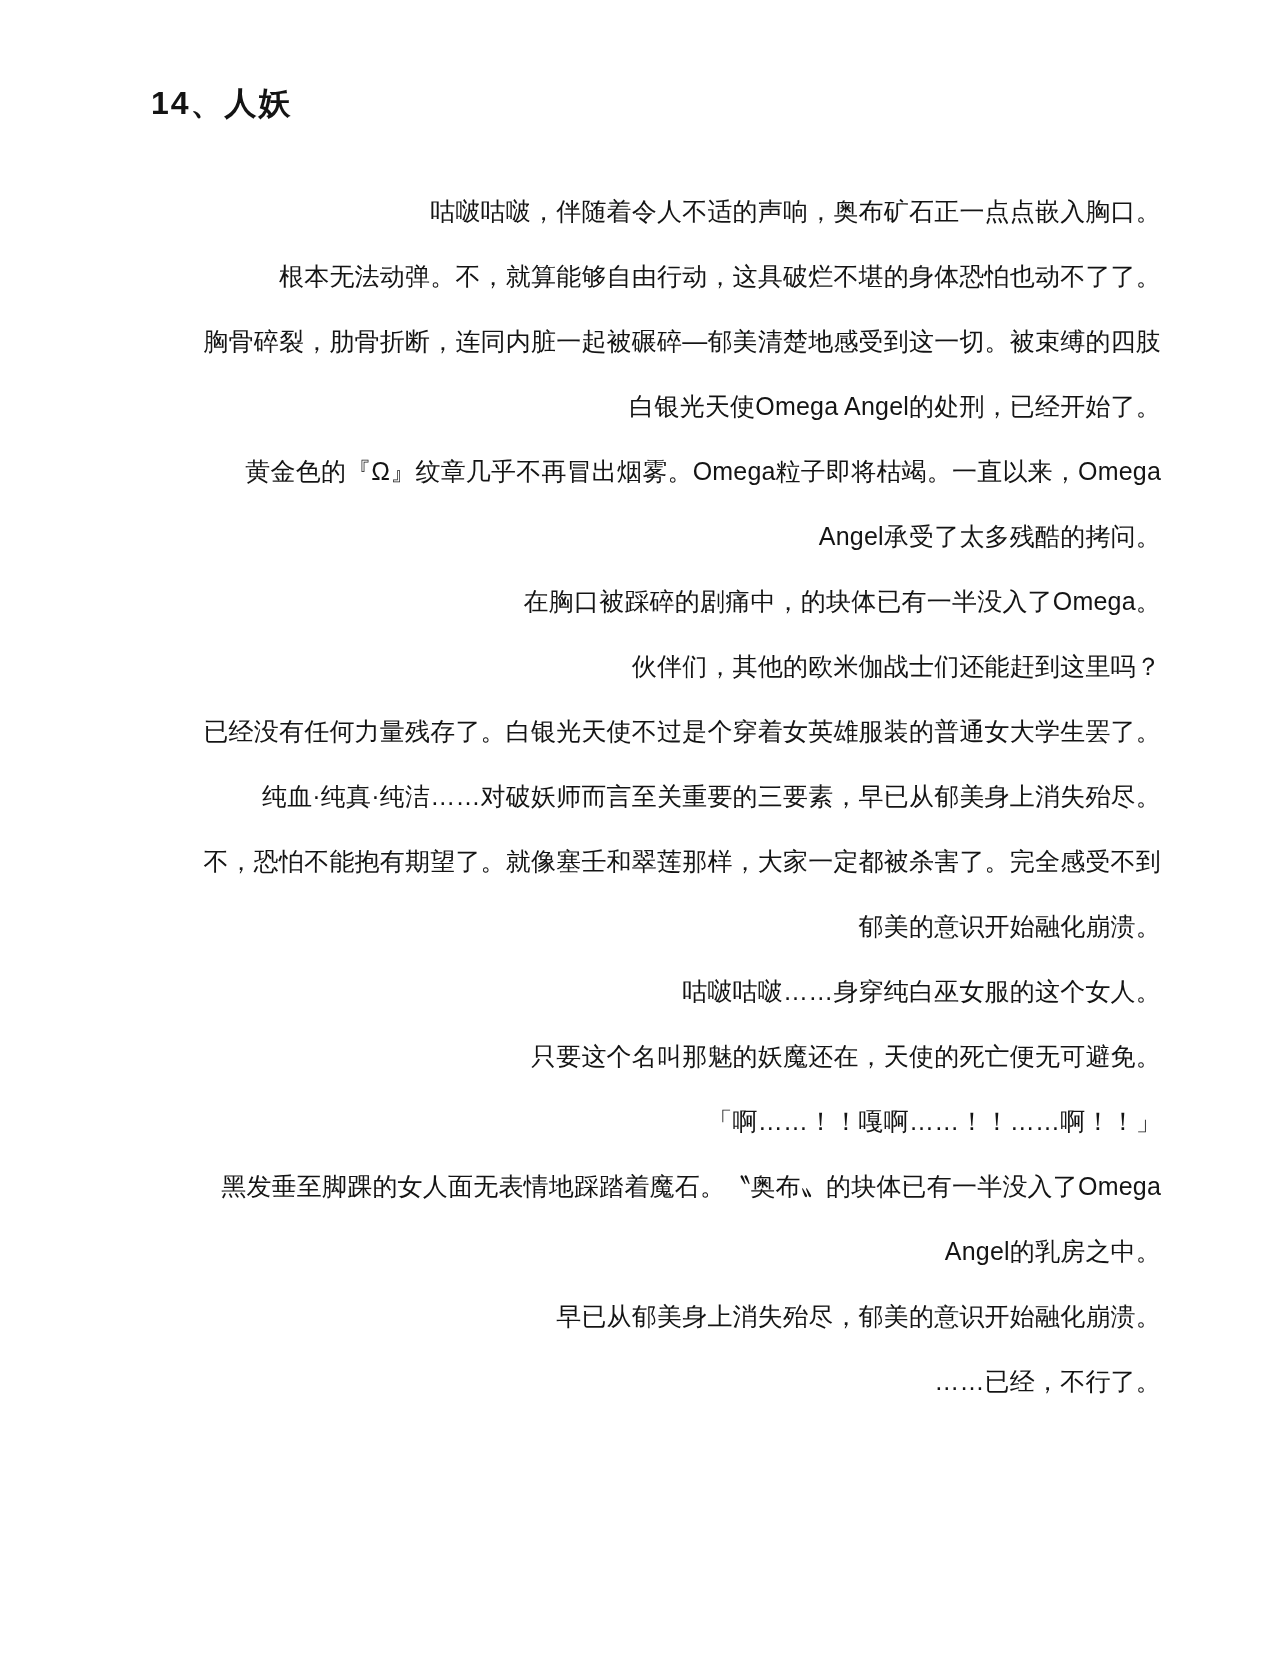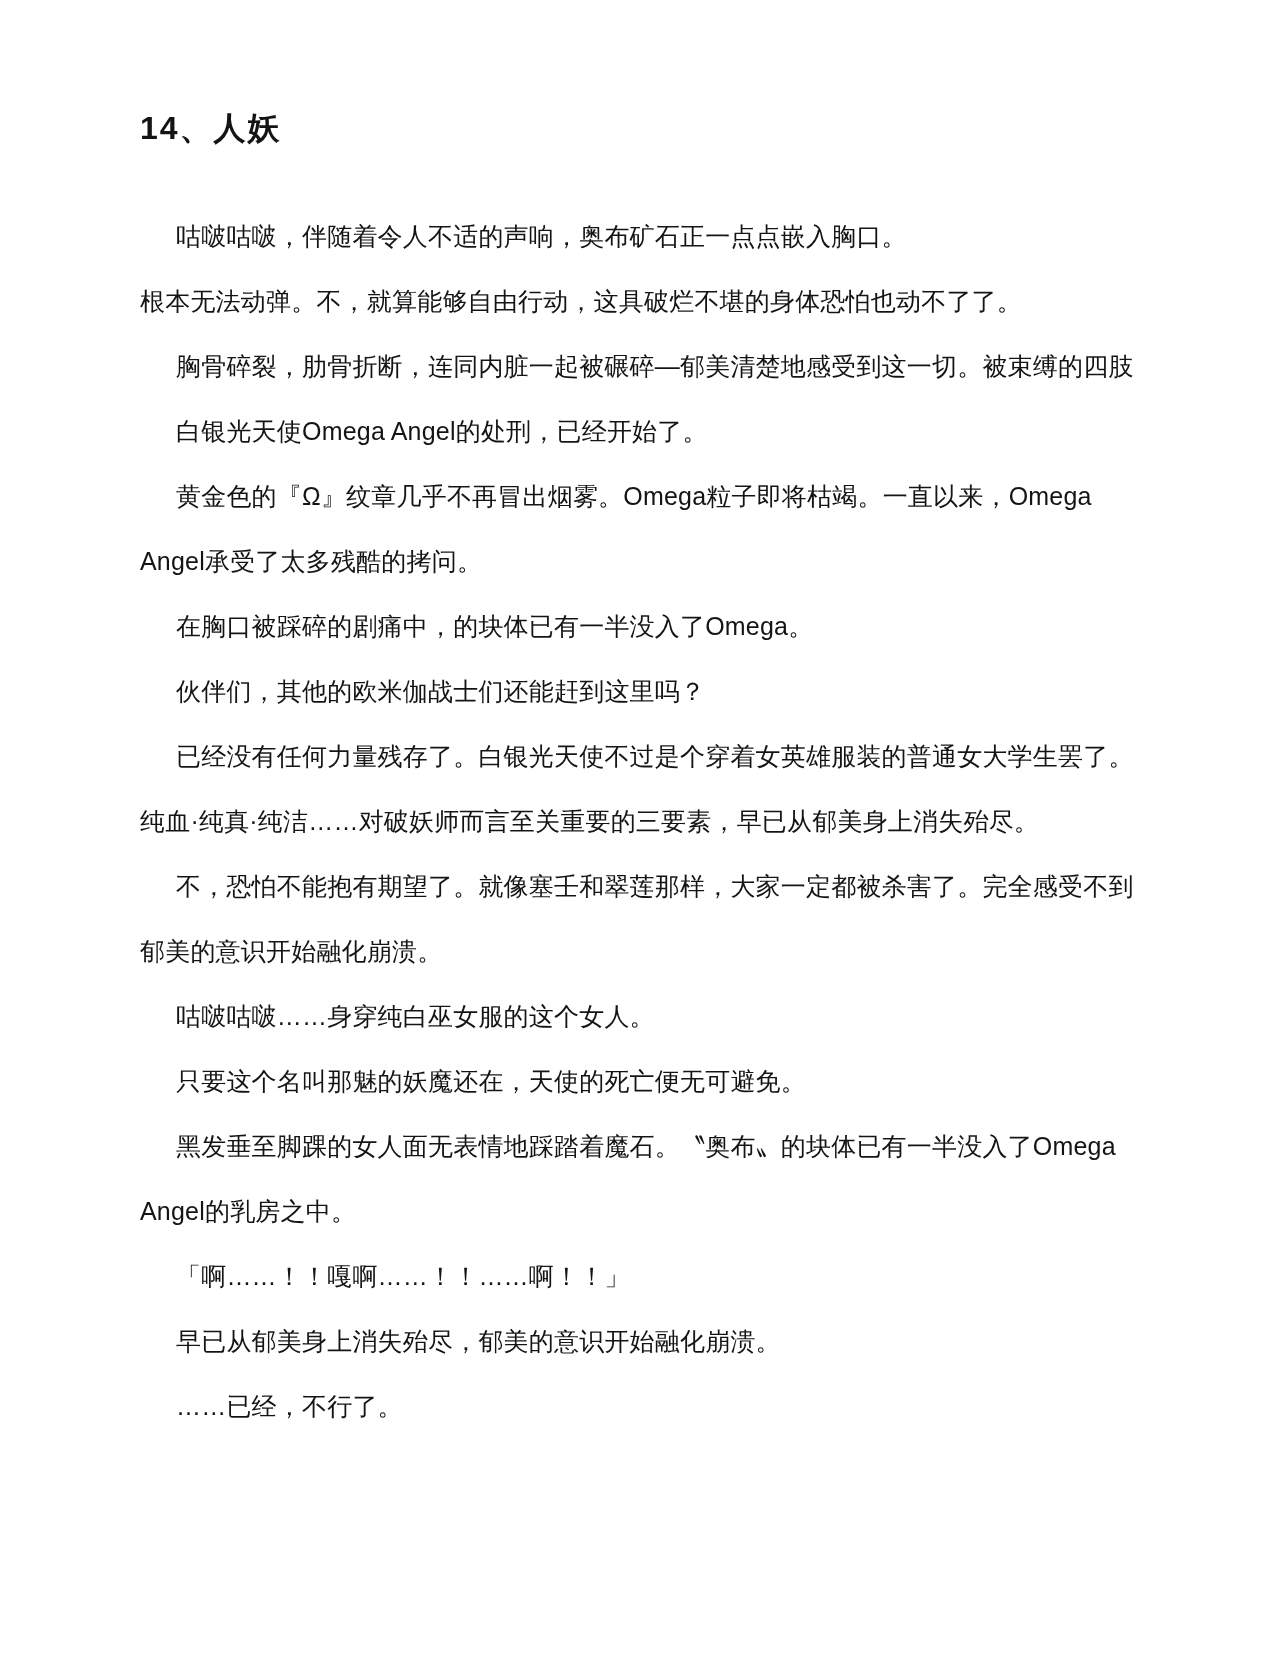--- a/index.html
+++ b/index.html
@@ -11,36 +11,37 @@
     position: relative;
     width: 1280px;
     height: 1656px;
     background: #ffffff;
     overflow: hidden;
     font-family: "Liberation Sans", sans-serif;
     color: #141414;
   }
   .content {
     position: absolute;
-    left: 140px;
+    left: 151px;
     top: 0;
     width: 1010px;
-    padding-top: 108px;
+    padding-top: 83px;
     box-sizing: border-box;
   }
   .heading {
     margin: 0;
     font-size: 32px;
     line-height: 40px;
     font-weight: bold;
     letter-spacing: 2px;
     color: #141414;
   }
   .paragraphs {
     margin-top: 56px;
+    text-align: right;
   }
   .paragraph {
     margin: 0;
   }
   .line {
     font-size: 25px;
     line-height: 65px;
     height: 65px;
     white-space: nowrap;
     letter-spacing: 0.2px;
@@ -84,25 +85,25 @@
           <div class="line first">不，恐怕不能抱有期望了。就像塞壬和翠莲那样，大家一定都被杀害了。完全感受不到</div>
           <div class="line">郁美的意识开始融化崩溃。</div>
         </div>
         <div class="paragraph">
           <div class="line first">咕啵咕啵……身穿纯白巫女服的这个女人。</div>
         </div>
         <div class="paragraph">
           <div class="line first">只要这个名叫那魅的妖魔还在，天使的死亡便无可避免。</div>
         </div>
         <div class="paragraph">
+          <div class="line first">「啊……！！嘎啊……！！……啊！！」</div>
+        </div>
+        <div class="paragraph">
           <div class="line first">黑发垂至脚踝的女人面无表情地踩踏着魔石。〝奥布〟的块体已有一半没入了Omega</div>
           <div class="line">Angel的乳房之中。</div>
-        </div>
-        <div class="paragraph">
-          <div class="line first">「啊……！！嘎啊……！！……啊！！」</div>
         </div>
         <div class="paragraph">
           <div class="line first">早已从郁美身上消失殆尽，郁美的意识开始融化崩溃。</div>
         </div>
         <div class="paragraph">
           <div class="line first">……已经，不行了。</div>
         </div>
       </div>
   </div>
 </div>

